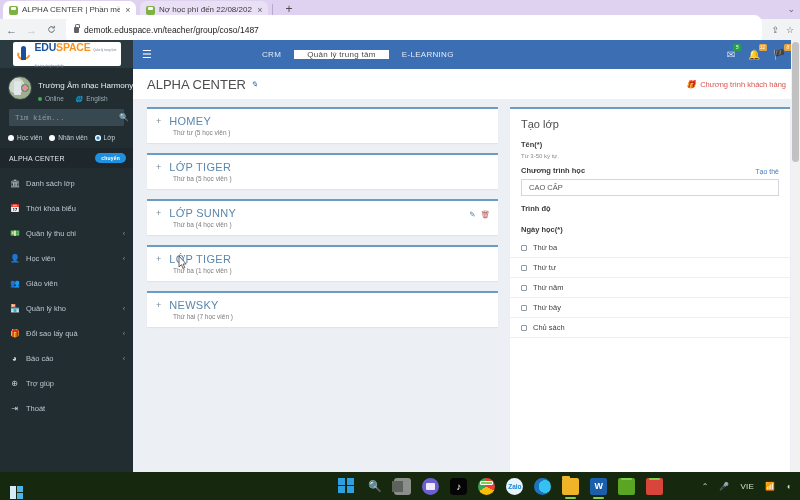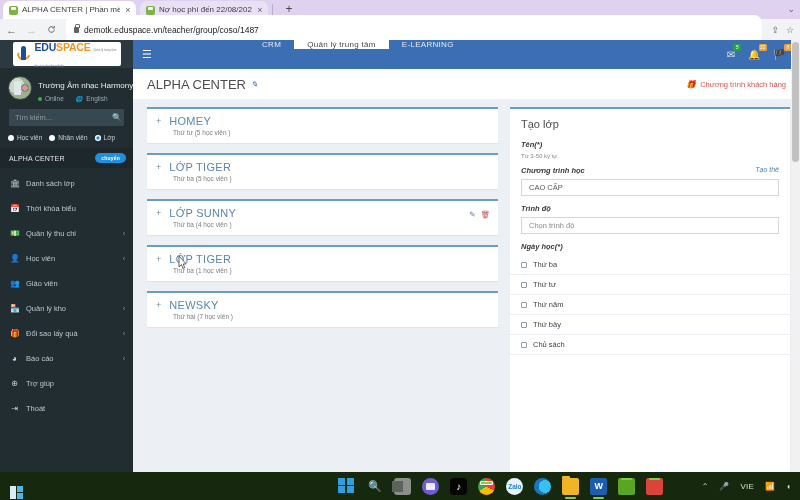--- a/index.html
+++ b/index.html
@@ -128,21 +128,21 @@
   .dot-green { width:4px; height:4px; border-radius:50%; background:#3fae4a; display:inline-block; }
   .globe-ico { font-size:6px; color:#cfd8dc; }
 
   .search-wrap { padding:2px 9px 8px 9px; }
   .search-box {
     height:17px; background:#374850; border-radius:1px;
     display:flex; align-items:center; padding:0 6px;
   }
   .search-box input {
     flex:1; background:transparent; border:none; outline:none;
-    color:#9aa9b2; font-size:7.5px; font-family:Liberation Sans, sans-serif;
+    color:#9aa9b2; font-size:7.5px; font-family:Liberation Mono, monospace;
   }
   .search-box input::placeholder { color:#8e9ba3; }
   .mag { font-size:8px; color:#9aa9b2; }
 
   .radio-row { display:flex; padding:0 7px 7px 8px; gap:7px; align-items:center; }
   .radio-item { display:flex; align-items:center; gap:3px; font-size:6.5px; color:#c7d2d8; }
   .rd { width:6px; height:6px; border-radius:50%; background:#ffffff; flex:0 0 6px; }
   .rd.sel { background:#1f8fe0; box-shadow:inset 0 0 0 1.3px #ffffff; }
 
   .center-row {
@@ -167,21 +167,21 @@
 
   
   #main { position:absolute; left:133px; top:0; width:667px; height:432px; background:#ecf0f5; }
   .navbar {
     height:29px; background:#3c6eb4; display:flex; align-items:stretch;
   }
   .burger {
     width:28px; display:flex; align-items:center; justify-content:center;
     color:#fff; font-size:11px;
   }
-  .nav-tabs { display:flex; align-items:flex-start; margin-left:88px; }
+  .nav-tabs { display:flex; align-items:center; margin-left:88px; }
   .nav-tab {
     padding:0 13px; display:flex; align-items:center;
     font-size:8px; color:#e3ebf5; letter-spacing:.3px;
   }
   .nav-tab.active { background:#ffffff; color:#4a4a4a; }
   .nav-right {
     margin-left:auto; display:flex; align-items:center; gap:13px; padding-right:14px;
   }
   .nb-ico { position:relative; color:#d7e3f2; font-size:10px; }
   .badge {
@@ -225,21 +225,21 @@
   .col-right {
     width:280px; background:#ffffff; margin-left:2px;
     border-top:2px solid #6a9cc4; padding:9px 0 0 0;
     box-shadow:0 1px 1px rgba(0,0,0,.05);
     overflow:hidden;
   }
   .form-title { font-size:11px; color:#4d4d4d; padding:0 11px 10px 11px; }
   .fgroup { padding:0 11px 0 11px; }
   .flabel {
     font-size:7.5px; font-weight:bold; color:#3a3a3a; margin-bottom:4px;
-    display:flex; align-items:flex-start; justify-content:space-between;font-style:italic;
+    display:flex; align-items:flex-end; justify-content:space-between;
   }
   .flink { font-size:7px; font-weight:normal; color:#4a7fb5; }
   .finput {
     height:17px; border:1px solid #d2d6de; background:#fff;
     display:flex; align-items:center; padding:0 7px;
     font-size:7.5px; color:#8a8a8a;
   }
   .finput.filled { color:#555; }
   .fhint { font-size:6px; color:#8a8a8a; margin:3px 0 7px 0; }
   .fspace { height:8px; }
@@ -582,23 +582,20 @@
             <span>CAO CẤP</span>
           </div>
         </div>
 
         <div class="fspace"></div>
 
         <div class="fgroup">
           <div class="flabel">
             <span>Trình độ</span>
           </div>
-          <div class="finput">
-            <span>Chọn trình độ</span>
-          </div>
         </div>
 
         <div class="fspace"></div>
 
         <div class="fgroup">
           <div class="flabel">
             <span>Ngày học(*)</span>
           </div>
         </div>
 

